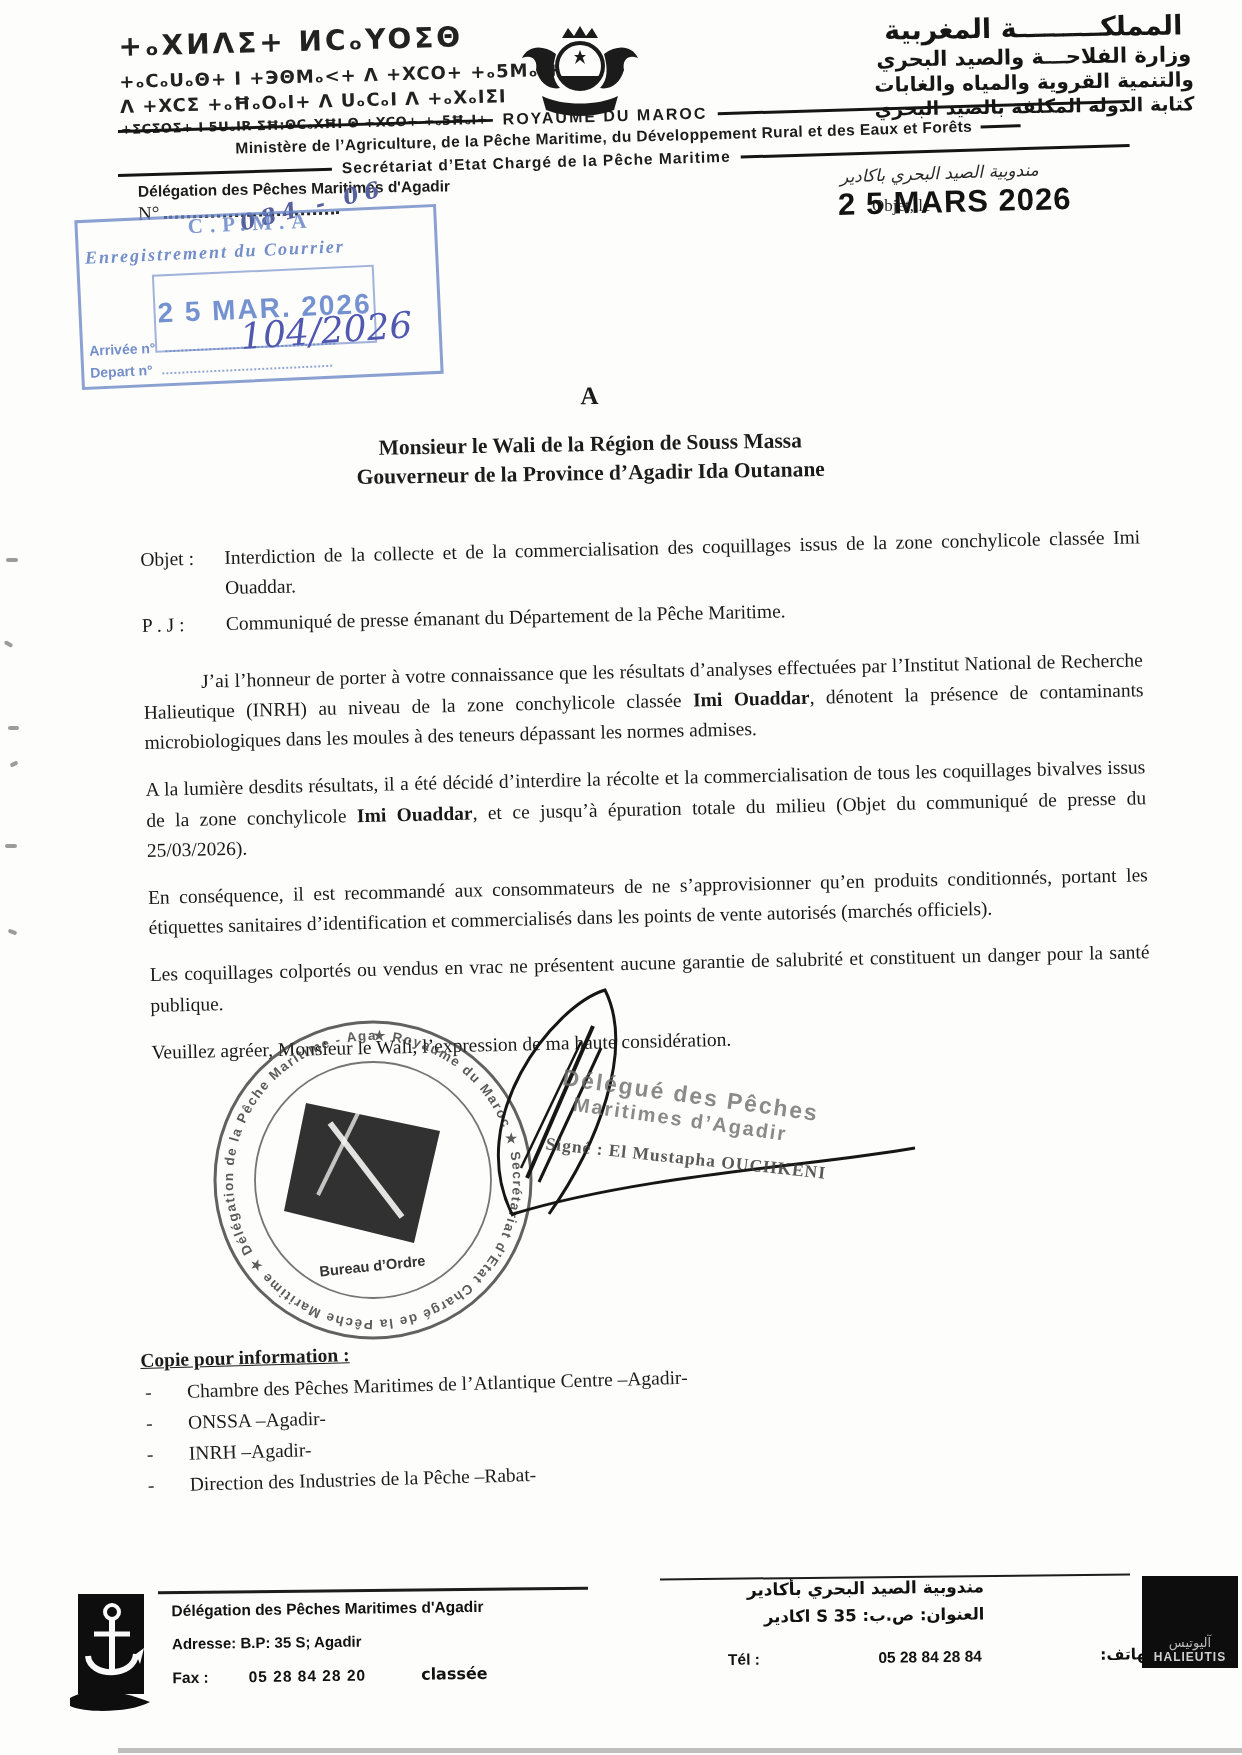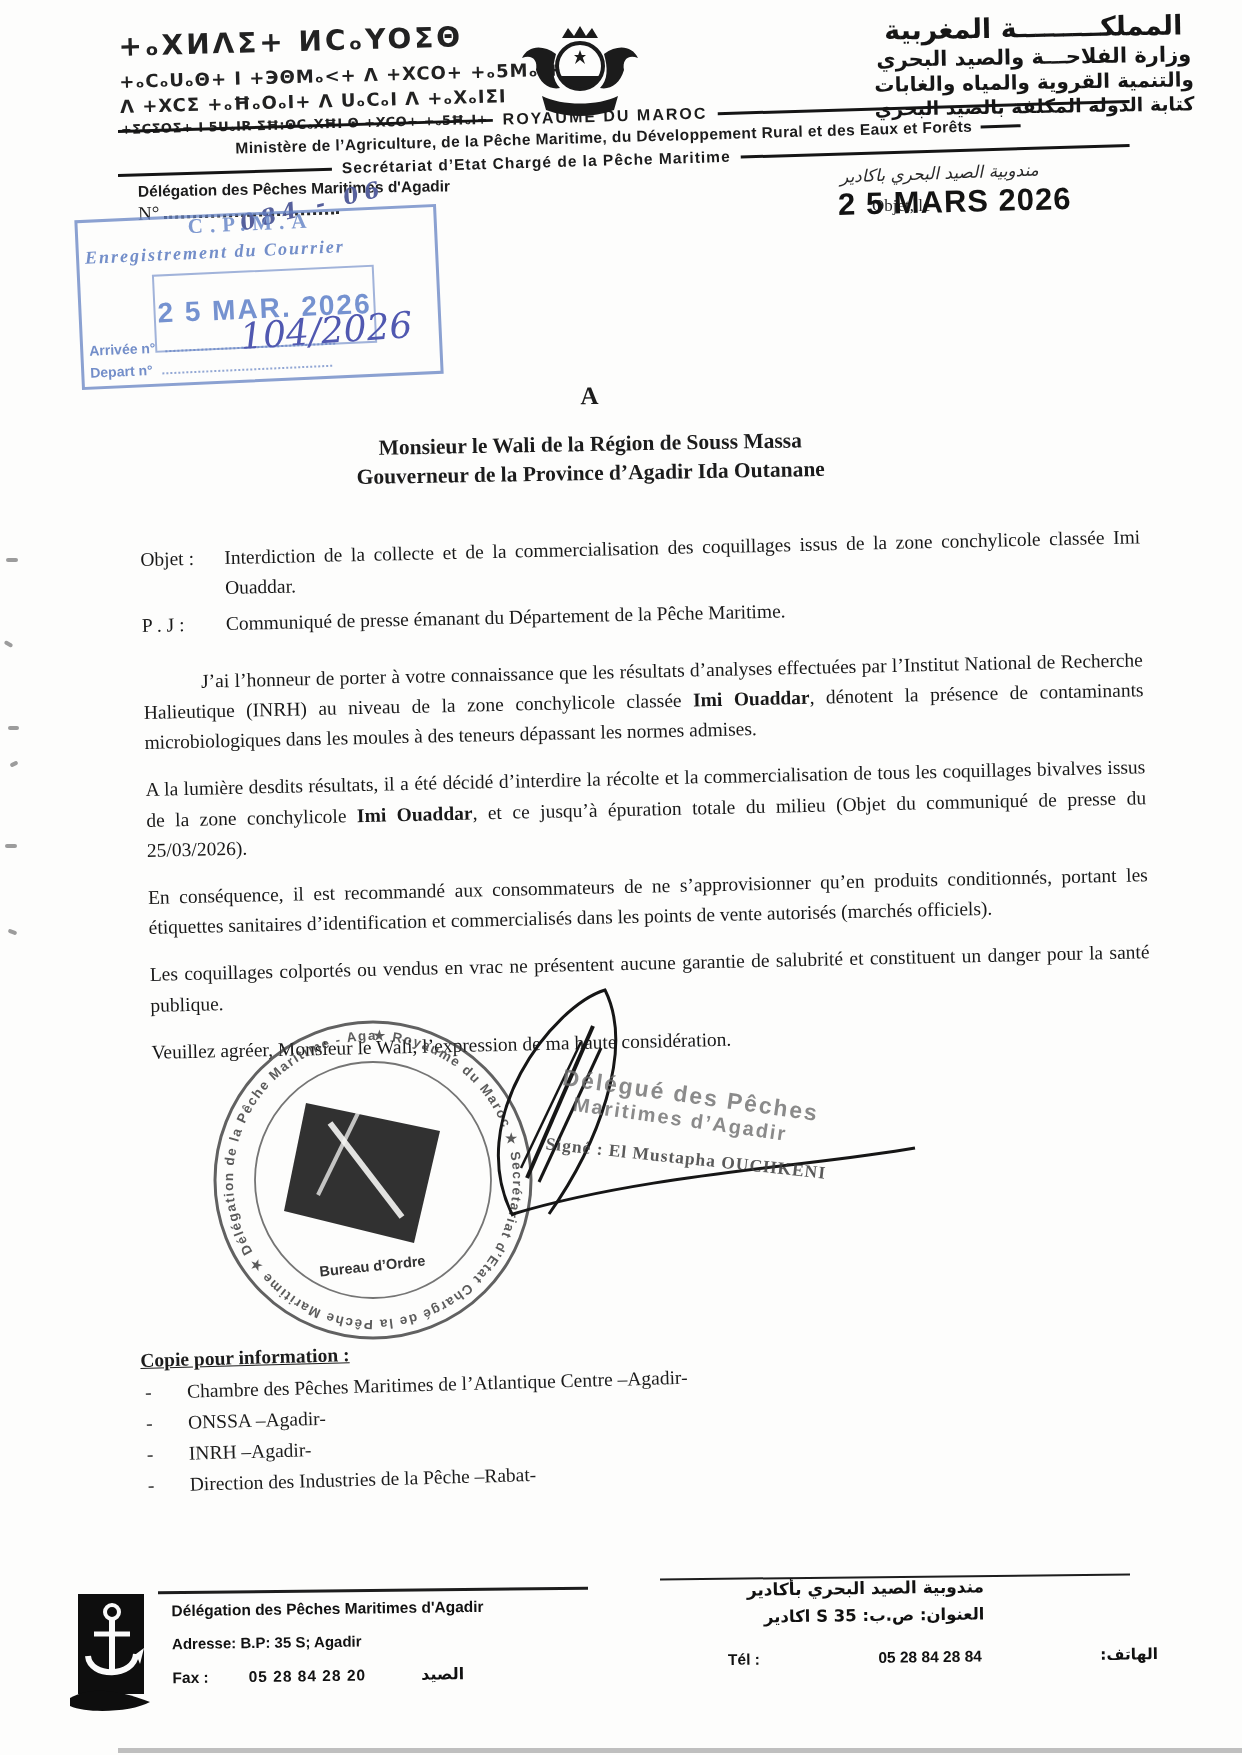--- a/index.html
+++ b/index.html
@@ -270,34 +270,38 @@
     <path d="M66,62 L74,56 L70,72 Z" fill="#fafafa"></path>
     <path d="M0,106 C22,94 48,98 80,110 C62,120 18,122 0,114 Z" fill="#0e0e0e"></path>
   </svg>
 
   <div class="abs f-left">
     <div class="f-l1">Délégation des Pêches Maritimes d'Agadir</div>
     <div class="f-l2">Adresse: B.P: 35 S; Agadir</div>
     <div class="f-fax">
       <span>Fax :</span>
       <span class="num">05 28 84 28 20</span>
-      <span class="arx">الصيد</span>
+      <span class="arx">classée</span>
     </div>
   </div>
 
   <div class="abs ar f-right">
     <div class="f-r1">مندوبية الصيد البحري بأكادير</div>
     <div class="f-r2">العنوان: ص.ب: S 35  اكادير</div>
   </div>
   <div class="abs f-tel">
     <span>Tél :</span>
     <span>05 28 84 28 84</span>
     <span class="ar">الهاتف:</span>
   </div>
 
+  <div class="abs halieutis">
+    <div class="hal-ar">آليوتيس</div>
+    <div class="hal-en">HALIEUTIS</div>
+  </div>
 
   <div class="abs botbar"></div>
 
   <div class="abs speck" style="left:6px;top:558px;width:12px;height:4px;"></div>
   <div class="abs speck" style="left:4px;top:642px;width:9px;height:4px;transform:rotate(30deg);"></div>
   <div class="abs speck" style="left:8px;top:726px;width:11px;height:4px;"></div>
   <div class="abs speck" style="left:10px;top:762px;width:8px;height:4px;transform:rotate(-25deg);"></div>
   <div class="abs speck" style="left:5px;top:844px;width:12px;height:4px;"></div>
   <div class="abs speck" style="left:8px;top:930px;width:9px;height:4px;transform:rotate(20deg);"></div>
 

